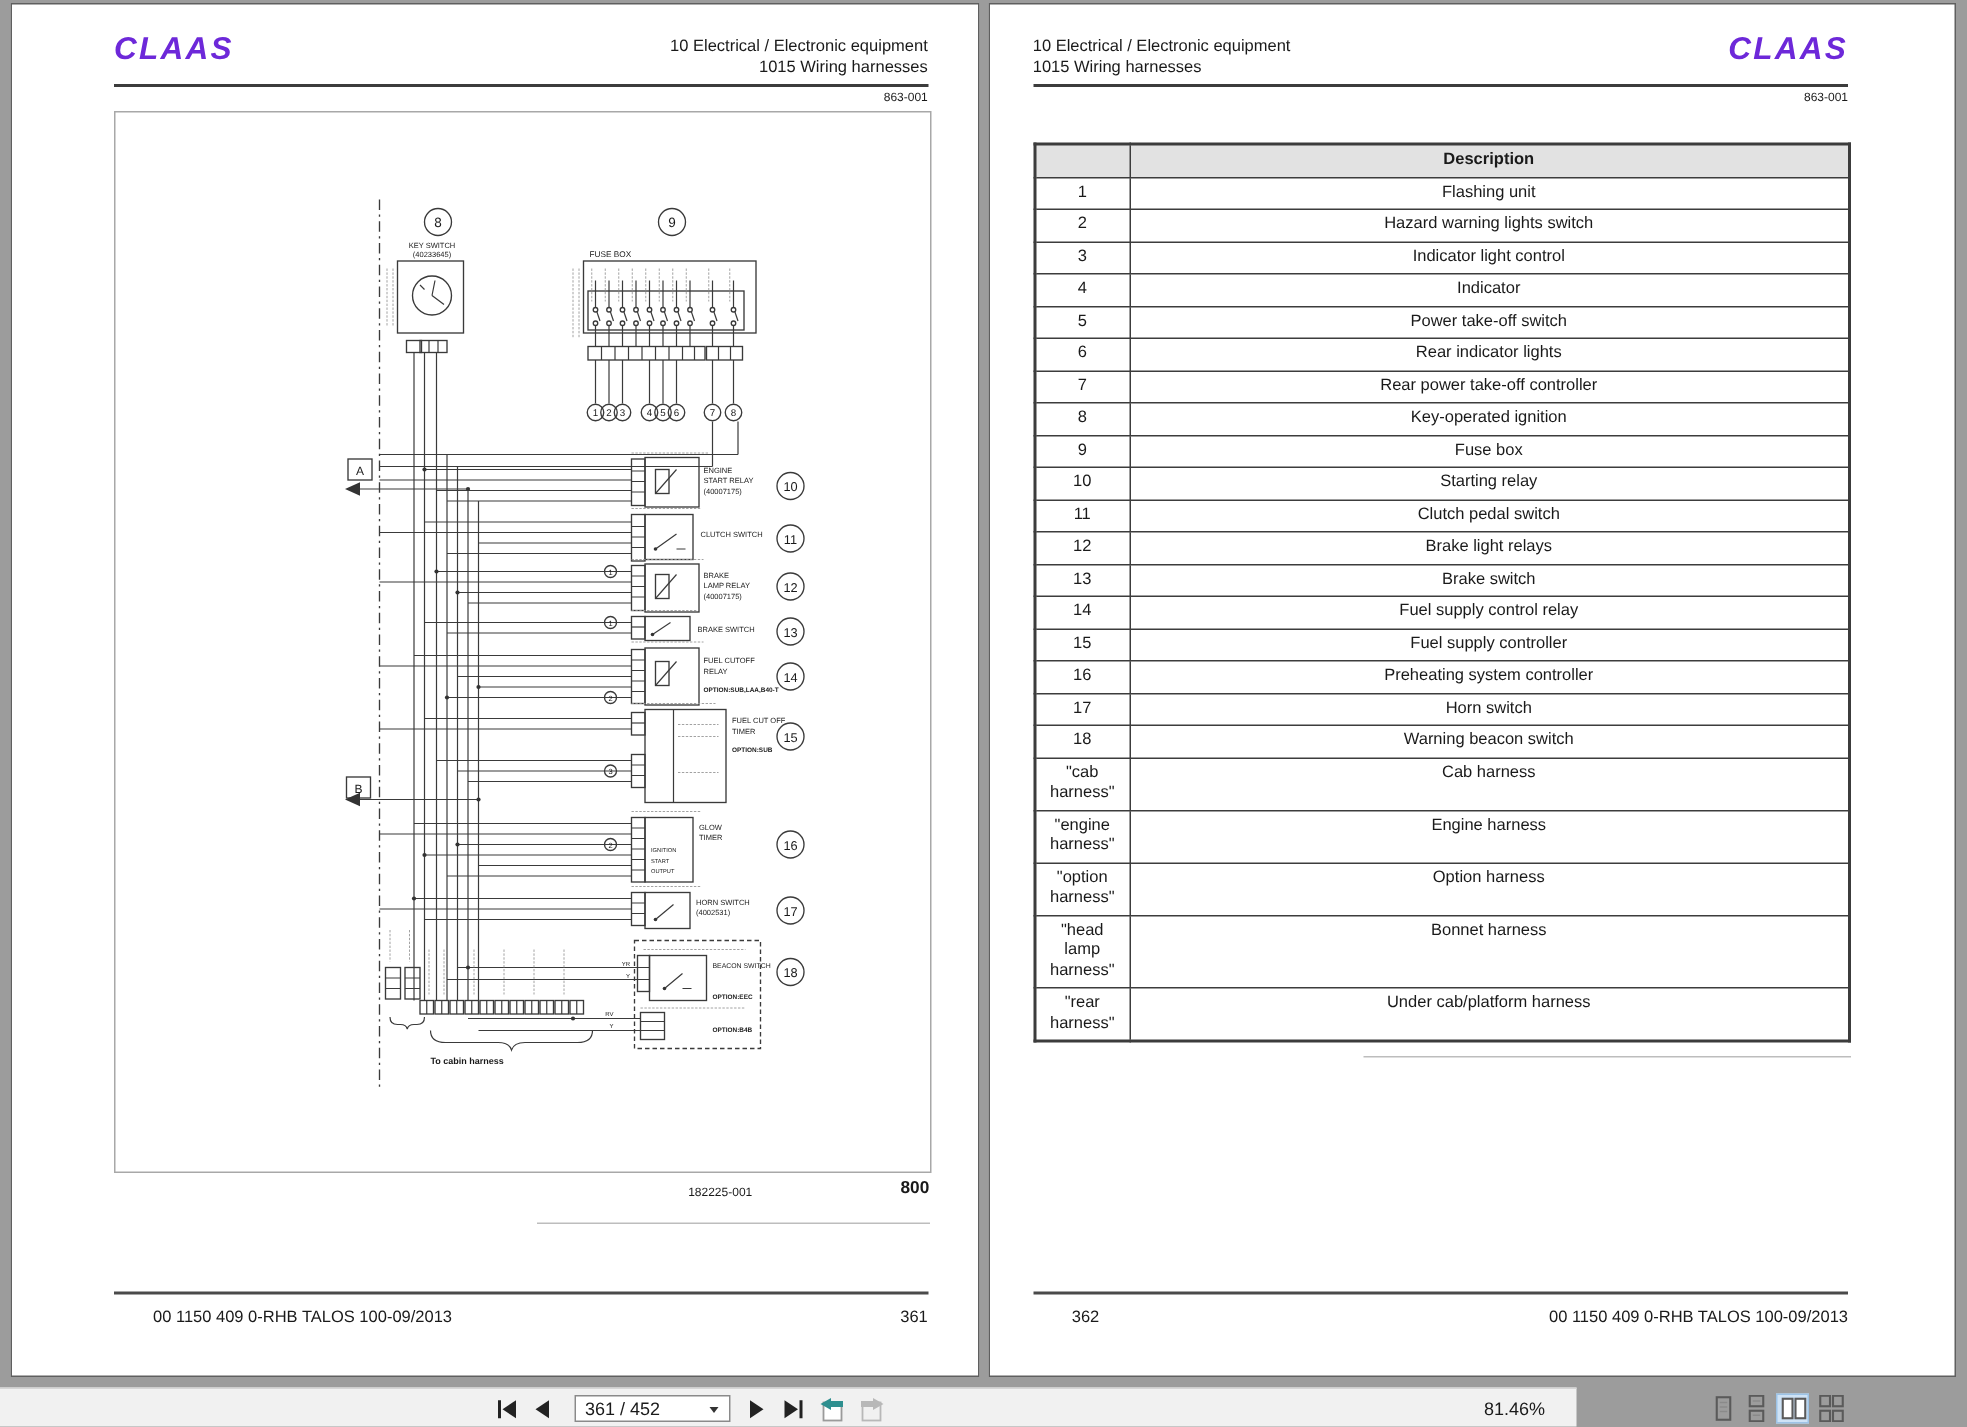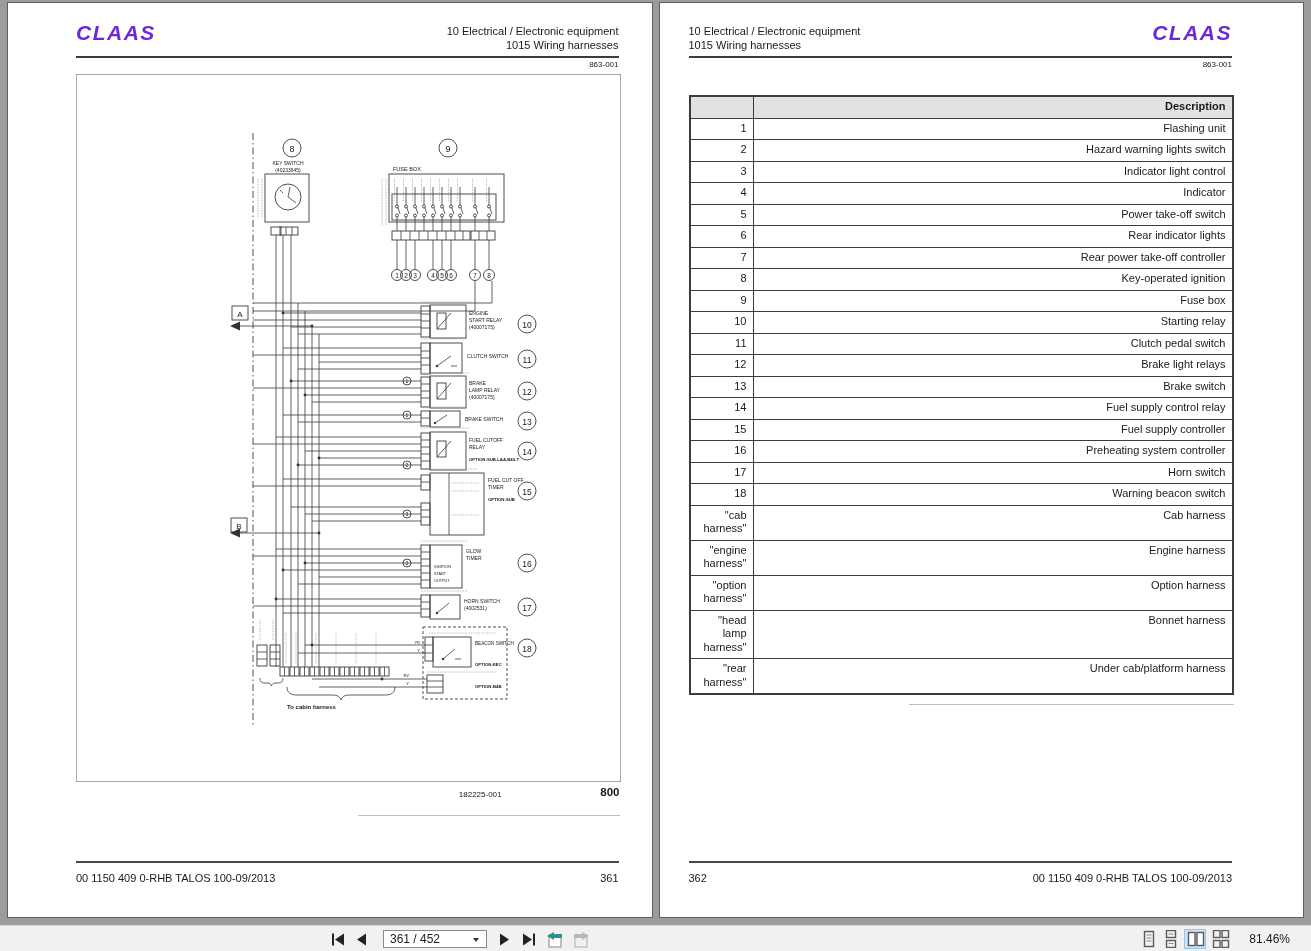--- a/index.html
+++ b/index.html
@@ -7,41 +7,41 @@
   .stage{position:relative;width:1311px;height:951px;background:#9c9c9c;overflow:hidden;}
   .pages-wrap{position:absolute;left:0;top:0;width:1311px;height:922px;box-sizing:border-box;
     padding:2px 7px 4px 7px;display:flex;gap:6px;background:#9c9c9c;}
   .page{position:relative;flex:1;background:#ffffff;border:1px solid #5f5f5f;box-sizing:border-box;color:#1a1a1a;}
   .logo{font-weight:bold;font-style:italic;font-size:21px;letter-spacing:1.5px;color:#6d28d9;font-family:"Liberation Sans",sans-serif;}
   .hdr-lines{font-size:11px;line-height:13.5px;color:#1a1a1a;}
   .rule{position:absolute;height:2px;background:#3c3c3c;}
   .ref-small{position:absolute;font-size:8px;color:#1a1a1a;}
   .thinline{position:absolute;height:1px;background:#bdbdbd;}
   .footline{position:absolute;height:2px;background:#4a4a4a;}
-  .foot-text{position:absolute;font-size:11px;color:#1a1a1a;}
+  .foot-text{position:absolute;font-size:11px;color:#1a1a1a;margin-left:26px;}
   
   .diagram-box{position:absolute;left:68px;top:71px;width:545px;height:708px;border:1px solid #a8a8a8;box-sizing:border-box;background:#fff;}
   .figref{position:absolute;top:787px;right:150px;font-size:8px;}
   .fignum{position:absolute;top:783px;right:32px;font-size:11.5px;font-weight:bold;}
   
   table.desc{position:absolute;left:29px;top:92px;width:545px;border-collapse:collapse;border:2px solid #3c3c3c;}
-  table.desc td,table.desc th{border:1px solid #3c3c3c;font-size:11px;line-height:13.5px;padding:3px 6px 4px 6px;vertical-align:top;text-align:right;color:#1a1a1a;}
+  table.desc td,table.desc th{border:1px solid #3c3c3c;font-size:11px;line-height:13.5px;padding:3px 6px 4px 6px;vertical-align:top;text-align:center;color:#1a1a1a;}
   table.desc th{background:#e2e2e2;font-weight:bold;}
   table.desc td.rc{width:50px;white-space:pre-line;}
   table.desc th.rc{width:50px;background:#e2e2e2;}
   
   svg text{font-family:"Liberation Sans",sans-serif;fill:#1a1a1a;}
   .w{stroke:#3a3a3a;stroke-width:0.8;fill:none;}
   .bx{stroke:#3a3a3a;stroke-width:0.9;fill:none;}
   .dsh{stroke:#3a3a3a;stroke-width:0.9;fill:none;stroke-dasharray:7 3 1.5 3;}
   .dbx{stroke:#3a3a3a;stroke-width:0.9;fill:none;stroke-dasharray:3 2;}
   .gm{stroke:#979797;stroke-width:0.6;fill:none;stroke-dasharray:1.6 1;}
   .dot{fill:#333;}
   
-  .toolbar{position:absolute;left:0;top:925px;width:1311px;height:26px;background:#f1f1f1;border-top:1px solid #d6d6d6;}
+  .toolbar{position:absolute;left:0;top:925px;width:1051px;height:26px;background:#f1f1f1;border-top:1px solid #d6d6d6;}
   .tb{position:absolute;top:0;height:26px;display:flex;align-items:center;}
   .combo{position:absolute;left:383px;top:4px;width:104px;height:18px;background:#fff;border:1px solid #8a8a8a;font-size:12px;color:#1a1a1a;display:flex;align-items:center;padding-left:6px;box-sizing:border-box;}
   .combo .caret{position:absolute;right:7px;top:7px;width:0;height:0;border-left:3.5px solid transparent;border-right:3.5px solid transparent;border-top:4px solid #333;}
   .zoomtxt{position:absolute;right:21px;top:6px;font-size:12px;color:#1a1a1a;}
   .laysel{position:absolute;top:3px;width:22px;height:20px;background:#cfe3f6;border:1px solid #9dc3e6;box-sizing:border-box;}
 </style>
 </head>
 <body>
 
 <div class="stage">

